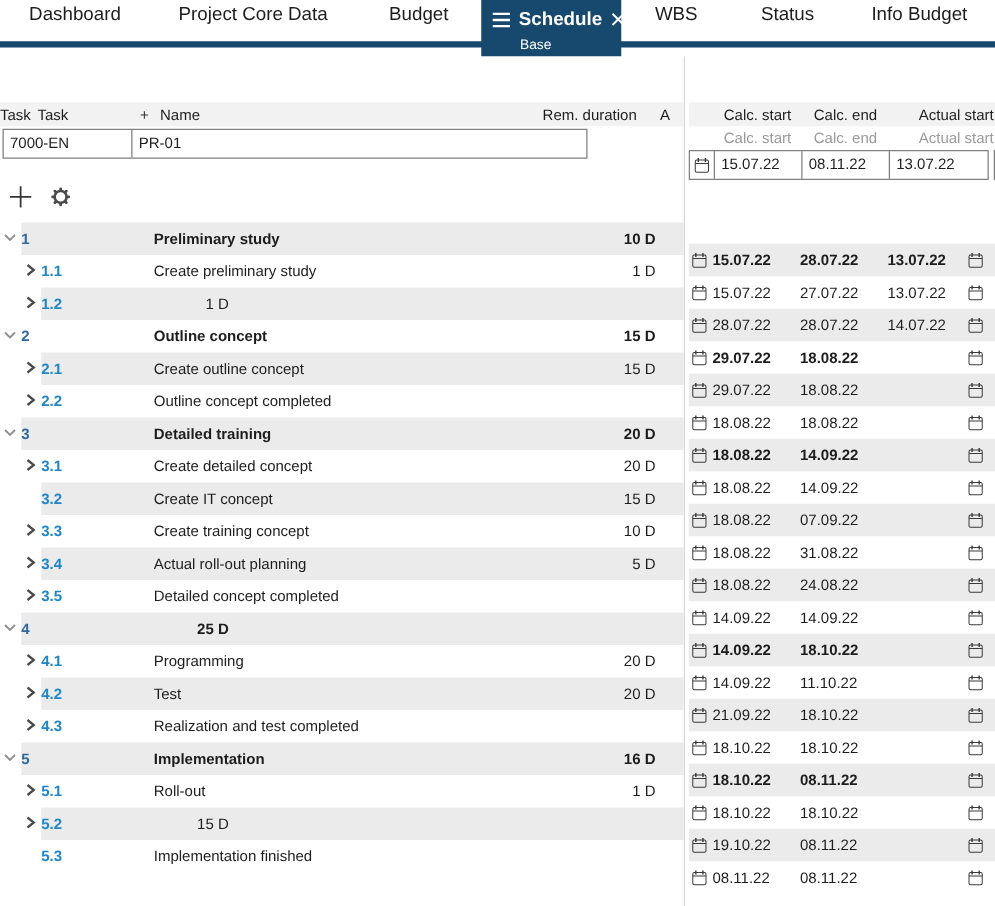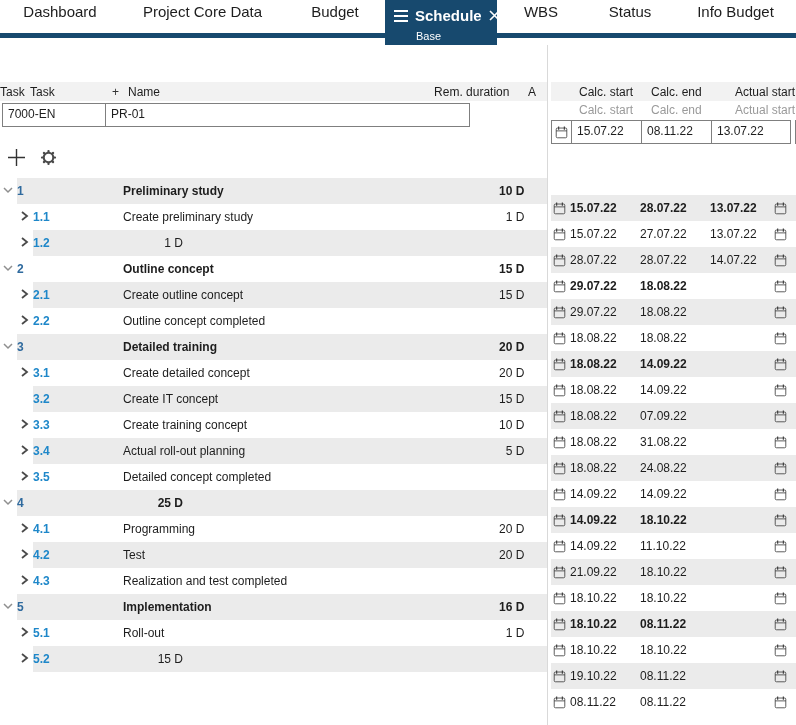--- a/index.html
+++ b/index.html
@@ -431,20 +431,32 @@
                 <polyline points="2,1 7,5 2,9" fill="none" stroke="#4a4a4a" stroke-width="1.8"></polyline>
               </svg></span>
     </span>
     <span class="shadebox">
       <span class="num">5.2</span>
       <span class="tdur">15 D</span>
       <span class="acol"></span>
     </span>
   </div>
 
+  <div class="trow chev-none level2">
+    <span class="gutter">
+      
+      
+    </span>
+    <span class="shadebox">
+      <span class="num">5.3</span>
+      <span class="tname">Implementation finished</span>
+      <span class="tdur"></span>
+      <span class="acol"></span>
+    </span>
+  </div>
 </div>
   </div>
 
   <div class="gapcol"></div>
 
   <div class="right">
     <div class="strip">
       <span class="h-cs">Calc. start</span>
       <span class="h-ce">Calc. end</span>
       <span class="h-as">Actual start</span>

